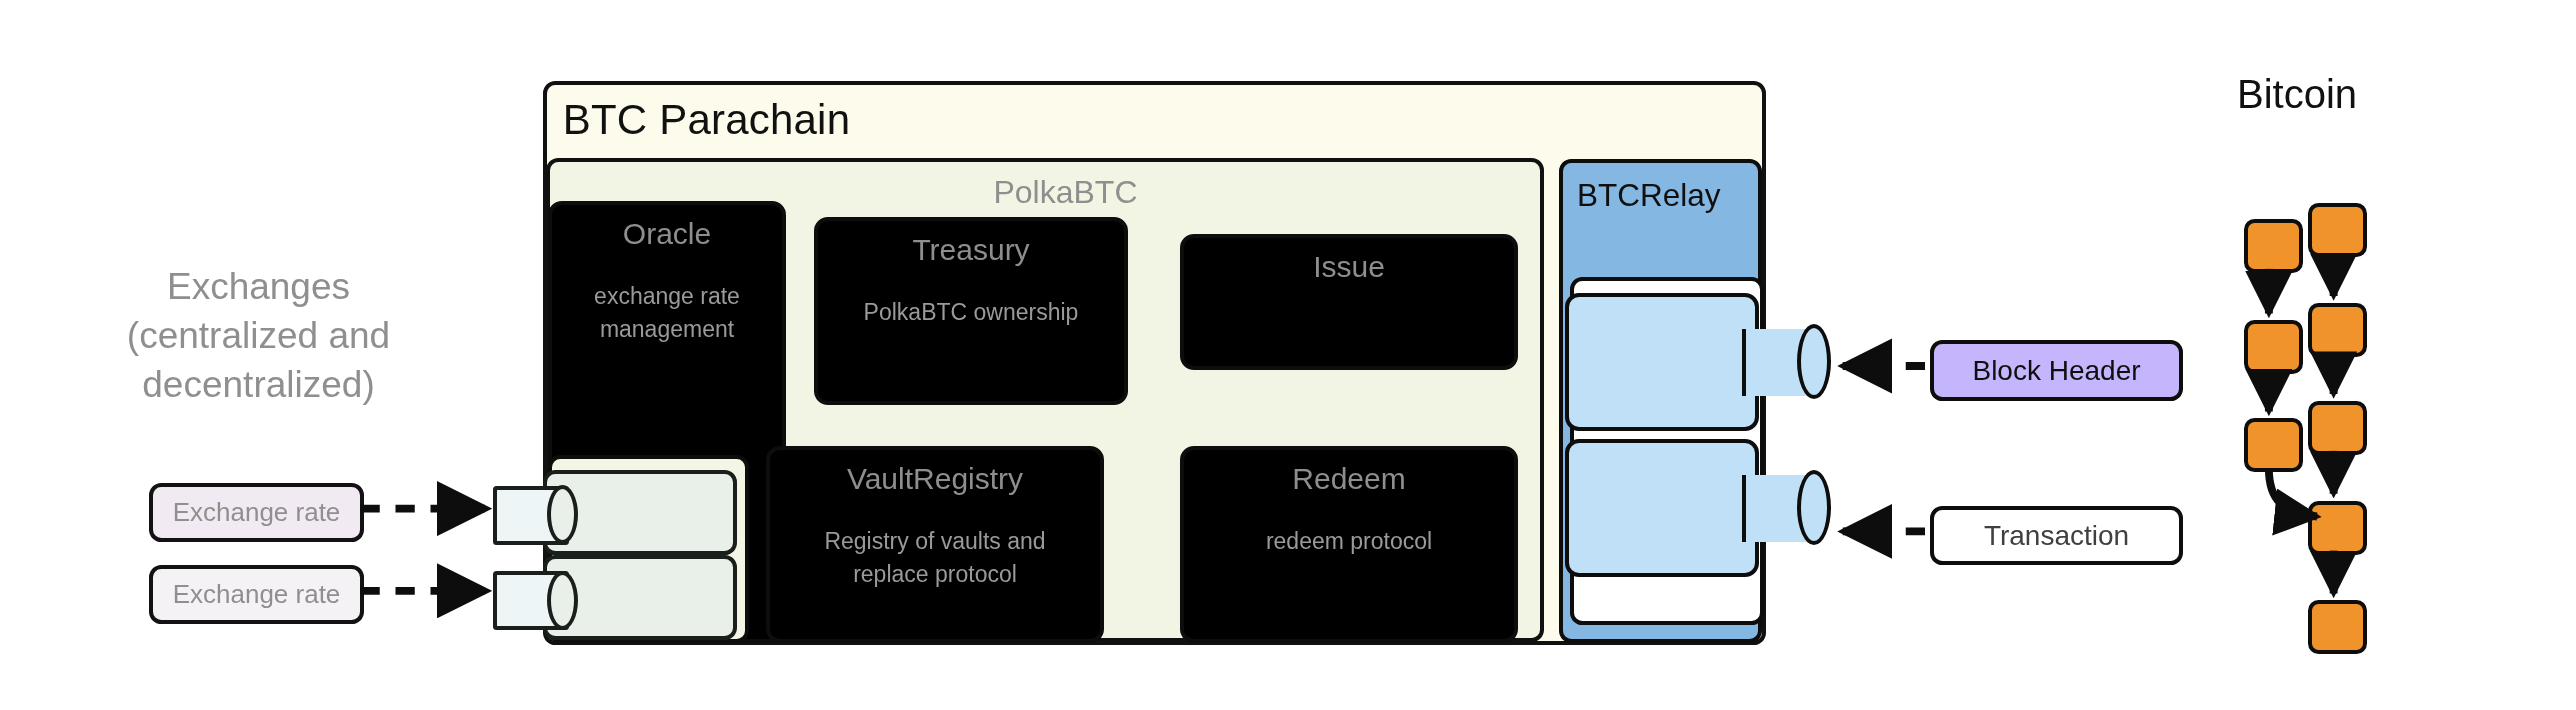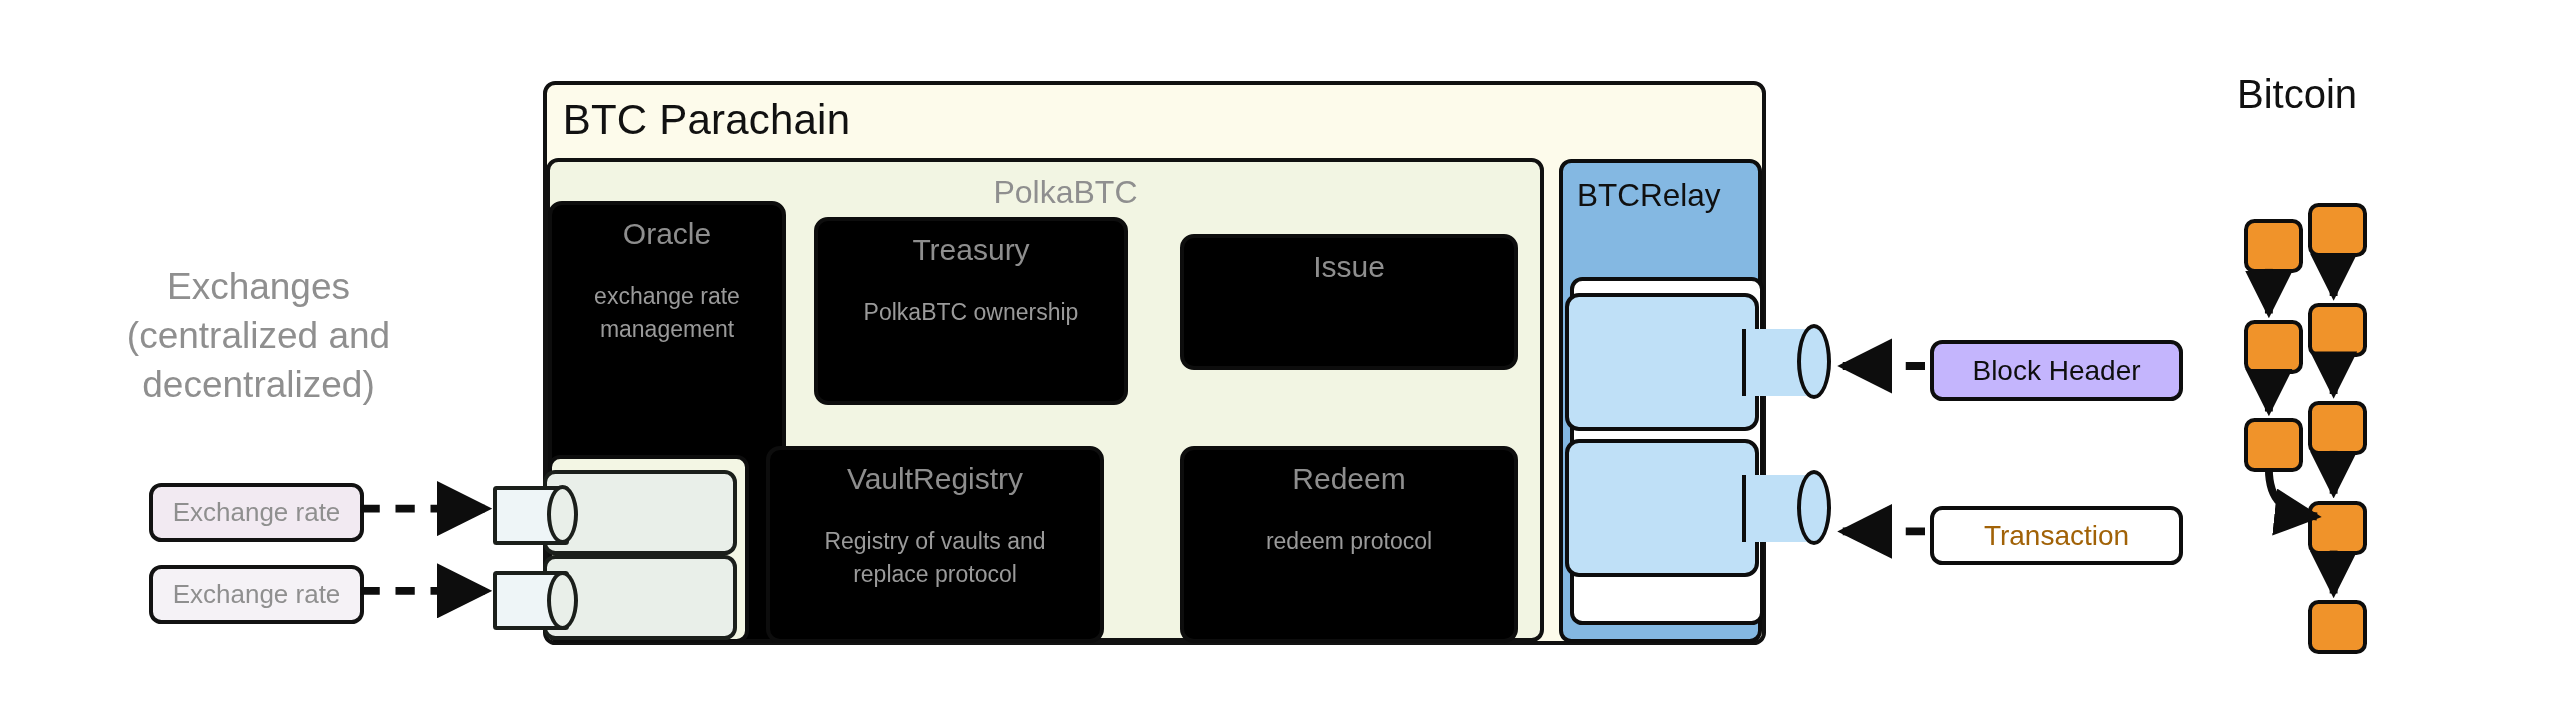--- a/index.html
+++ b/index.html
@@ -69,21 +69,21 @@
             border:4.4px solid #0d0d0d;border-top:none;border-bottom:none;}
   .relay-socket::after{content:"";position:absolute;right:-16.6px;top:-4.4px;width:26px;height:67px;
             background:#bfe0f7;border:4.4px solid #0d0d0d;border-radius:50%;box-sizing:content-box;}
 
   
   #blockheader{position:absolute;left:1930px;top:340px;width:245px;height:53px;background:#c4b5fd;
             border:4.4px solid #0d0d0d;border-radius:12.3px;display:flex;align-items:center;
             justify-content:center;font-size:28px;color:#0f0f0f;}
   #transaction{position:absolute;left:1930px;top:506px;width:245px;height:51px;background:#ffffff;
             border:4.4px solid #0d0d0d;border-radius:12.3px;display:flex;align-items:center;
-            justify-content:center;font-size:28px;color:#a16207;}
+            justify-content:center;font-size:28px;color:#404040;}
 
   
   #bitcoin-title{position:absolute;left:2237px;top:72px;font-size:40px;color:#111;}
   .btcblock{position:absolute;width:51px;height:46px;background:#f0932a;
             border:4.4px solid #0d0d0d;border-radius:10.5px;}
 
   
   #wires{position:absolute;left:0;top:0;width:2576px;height:711px;pointer-events:none;}
 </style>
 </head>

